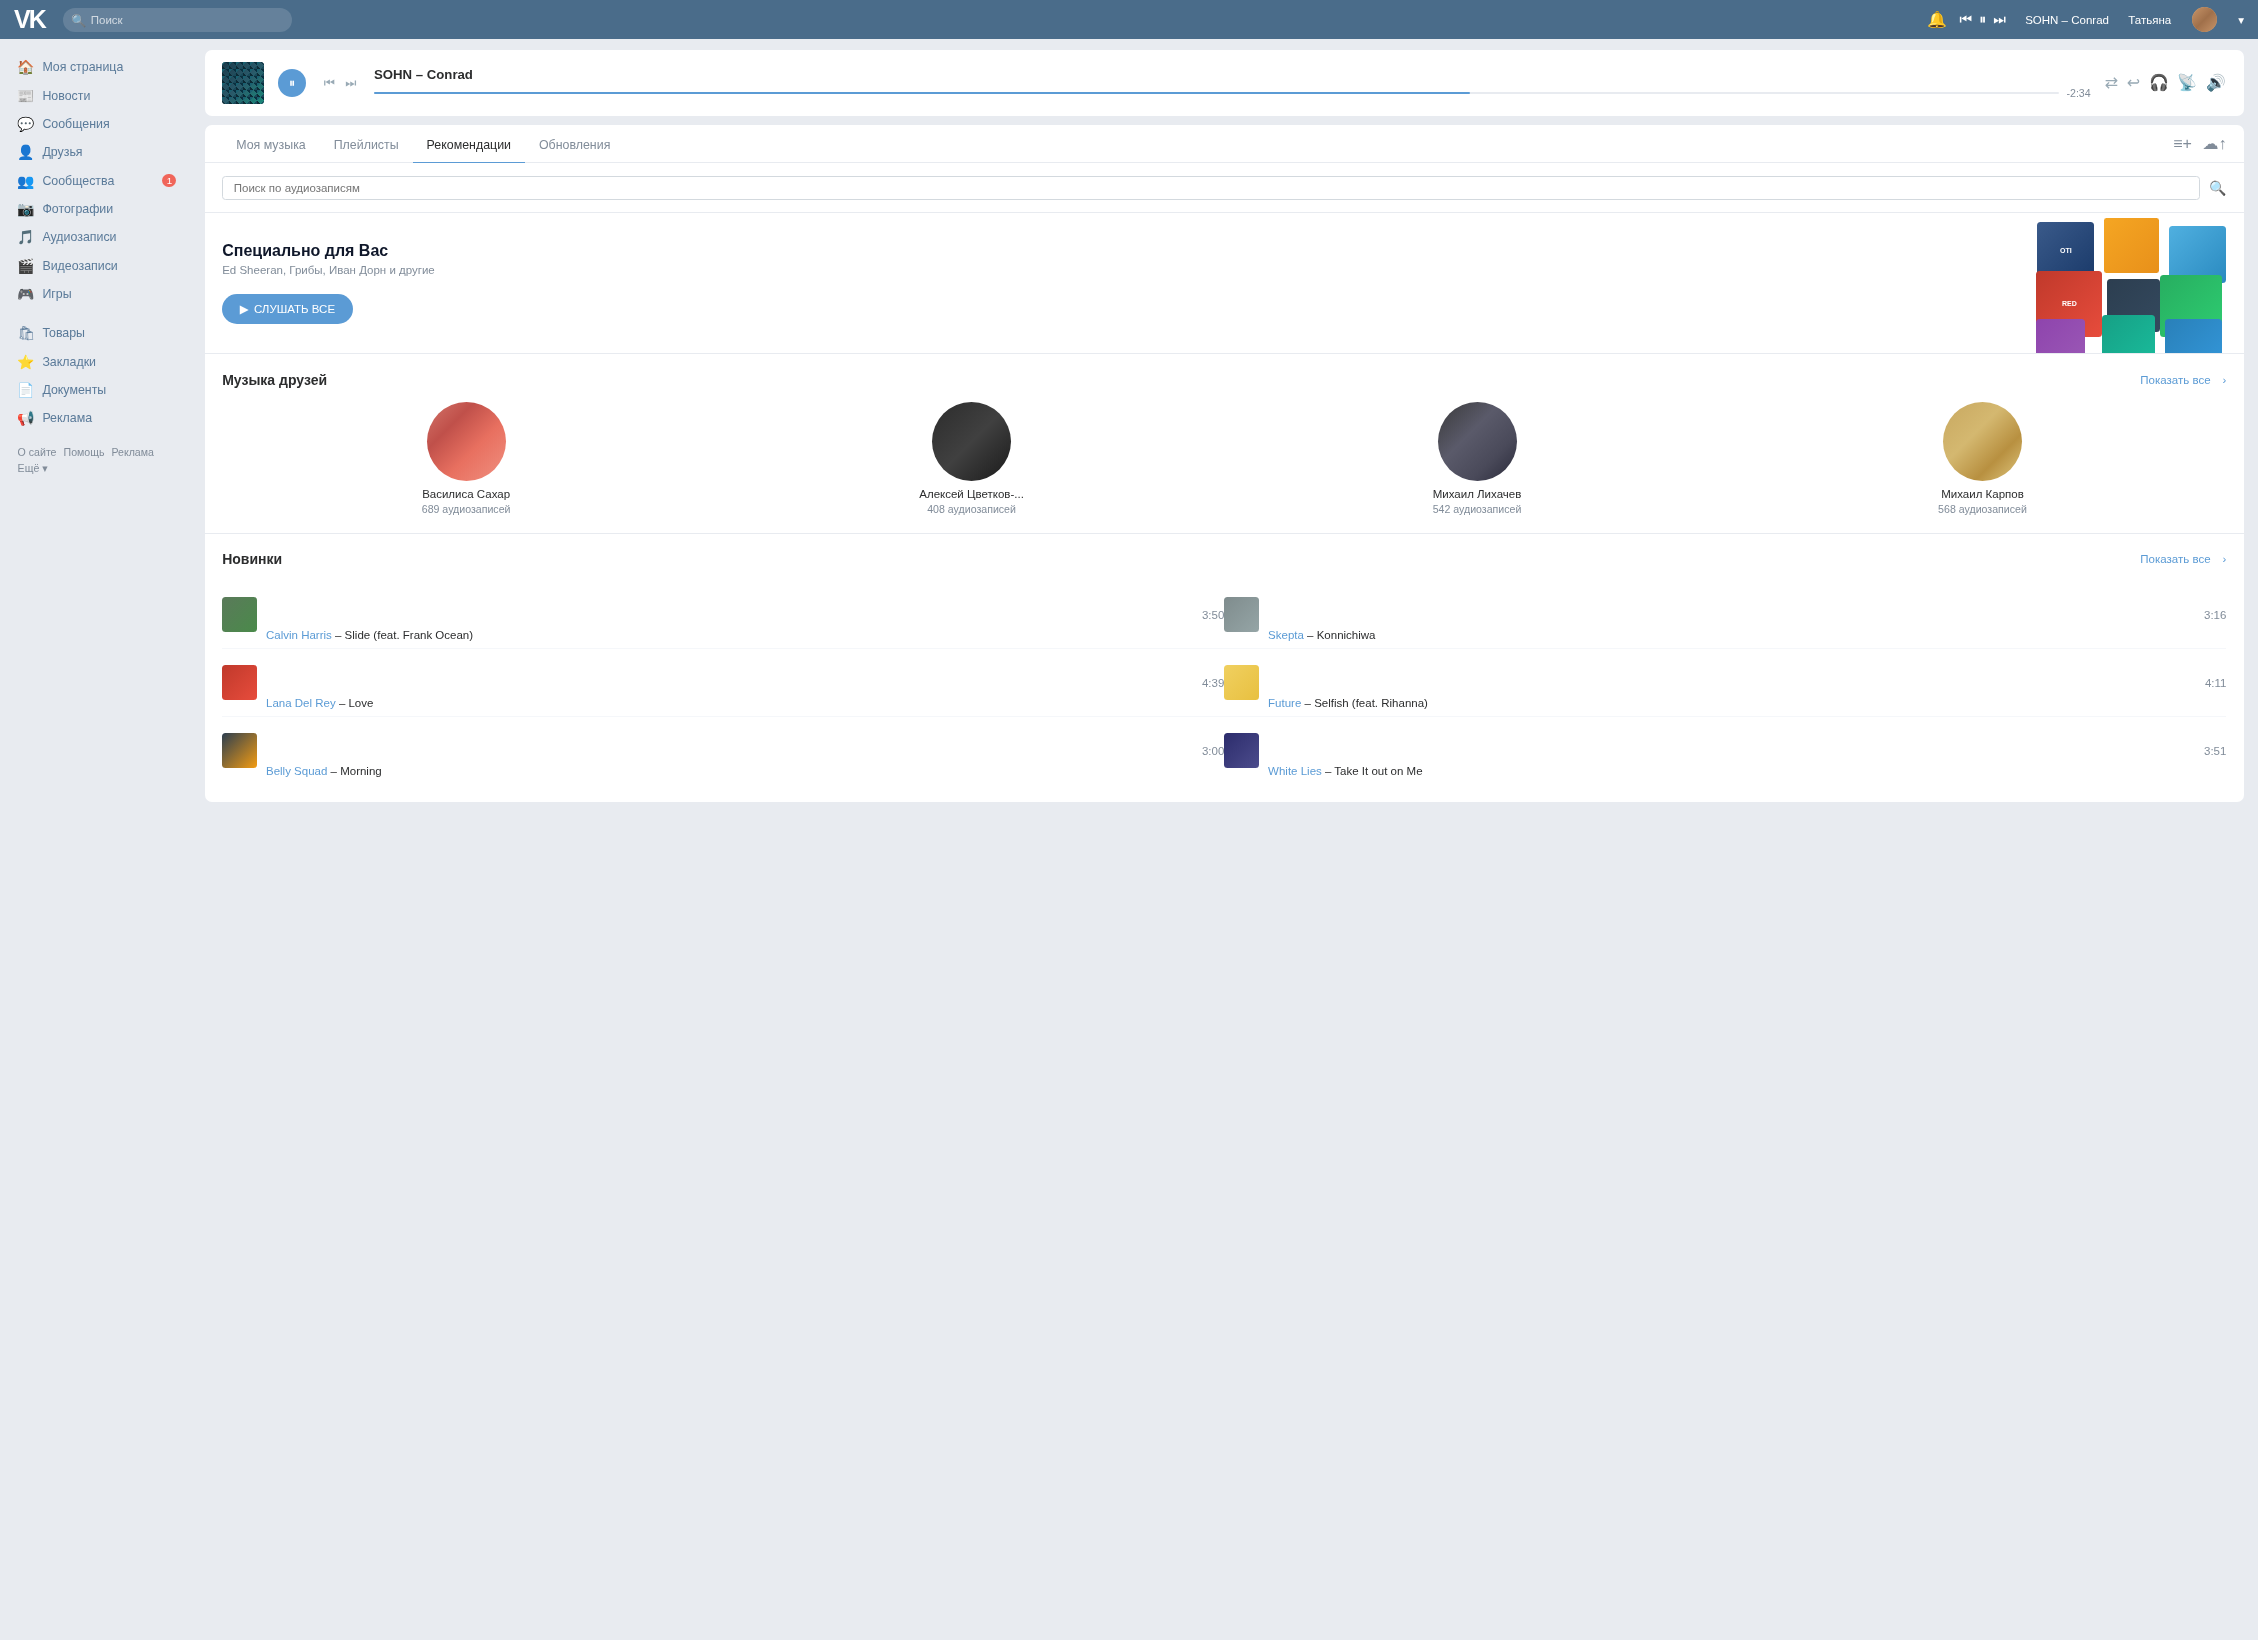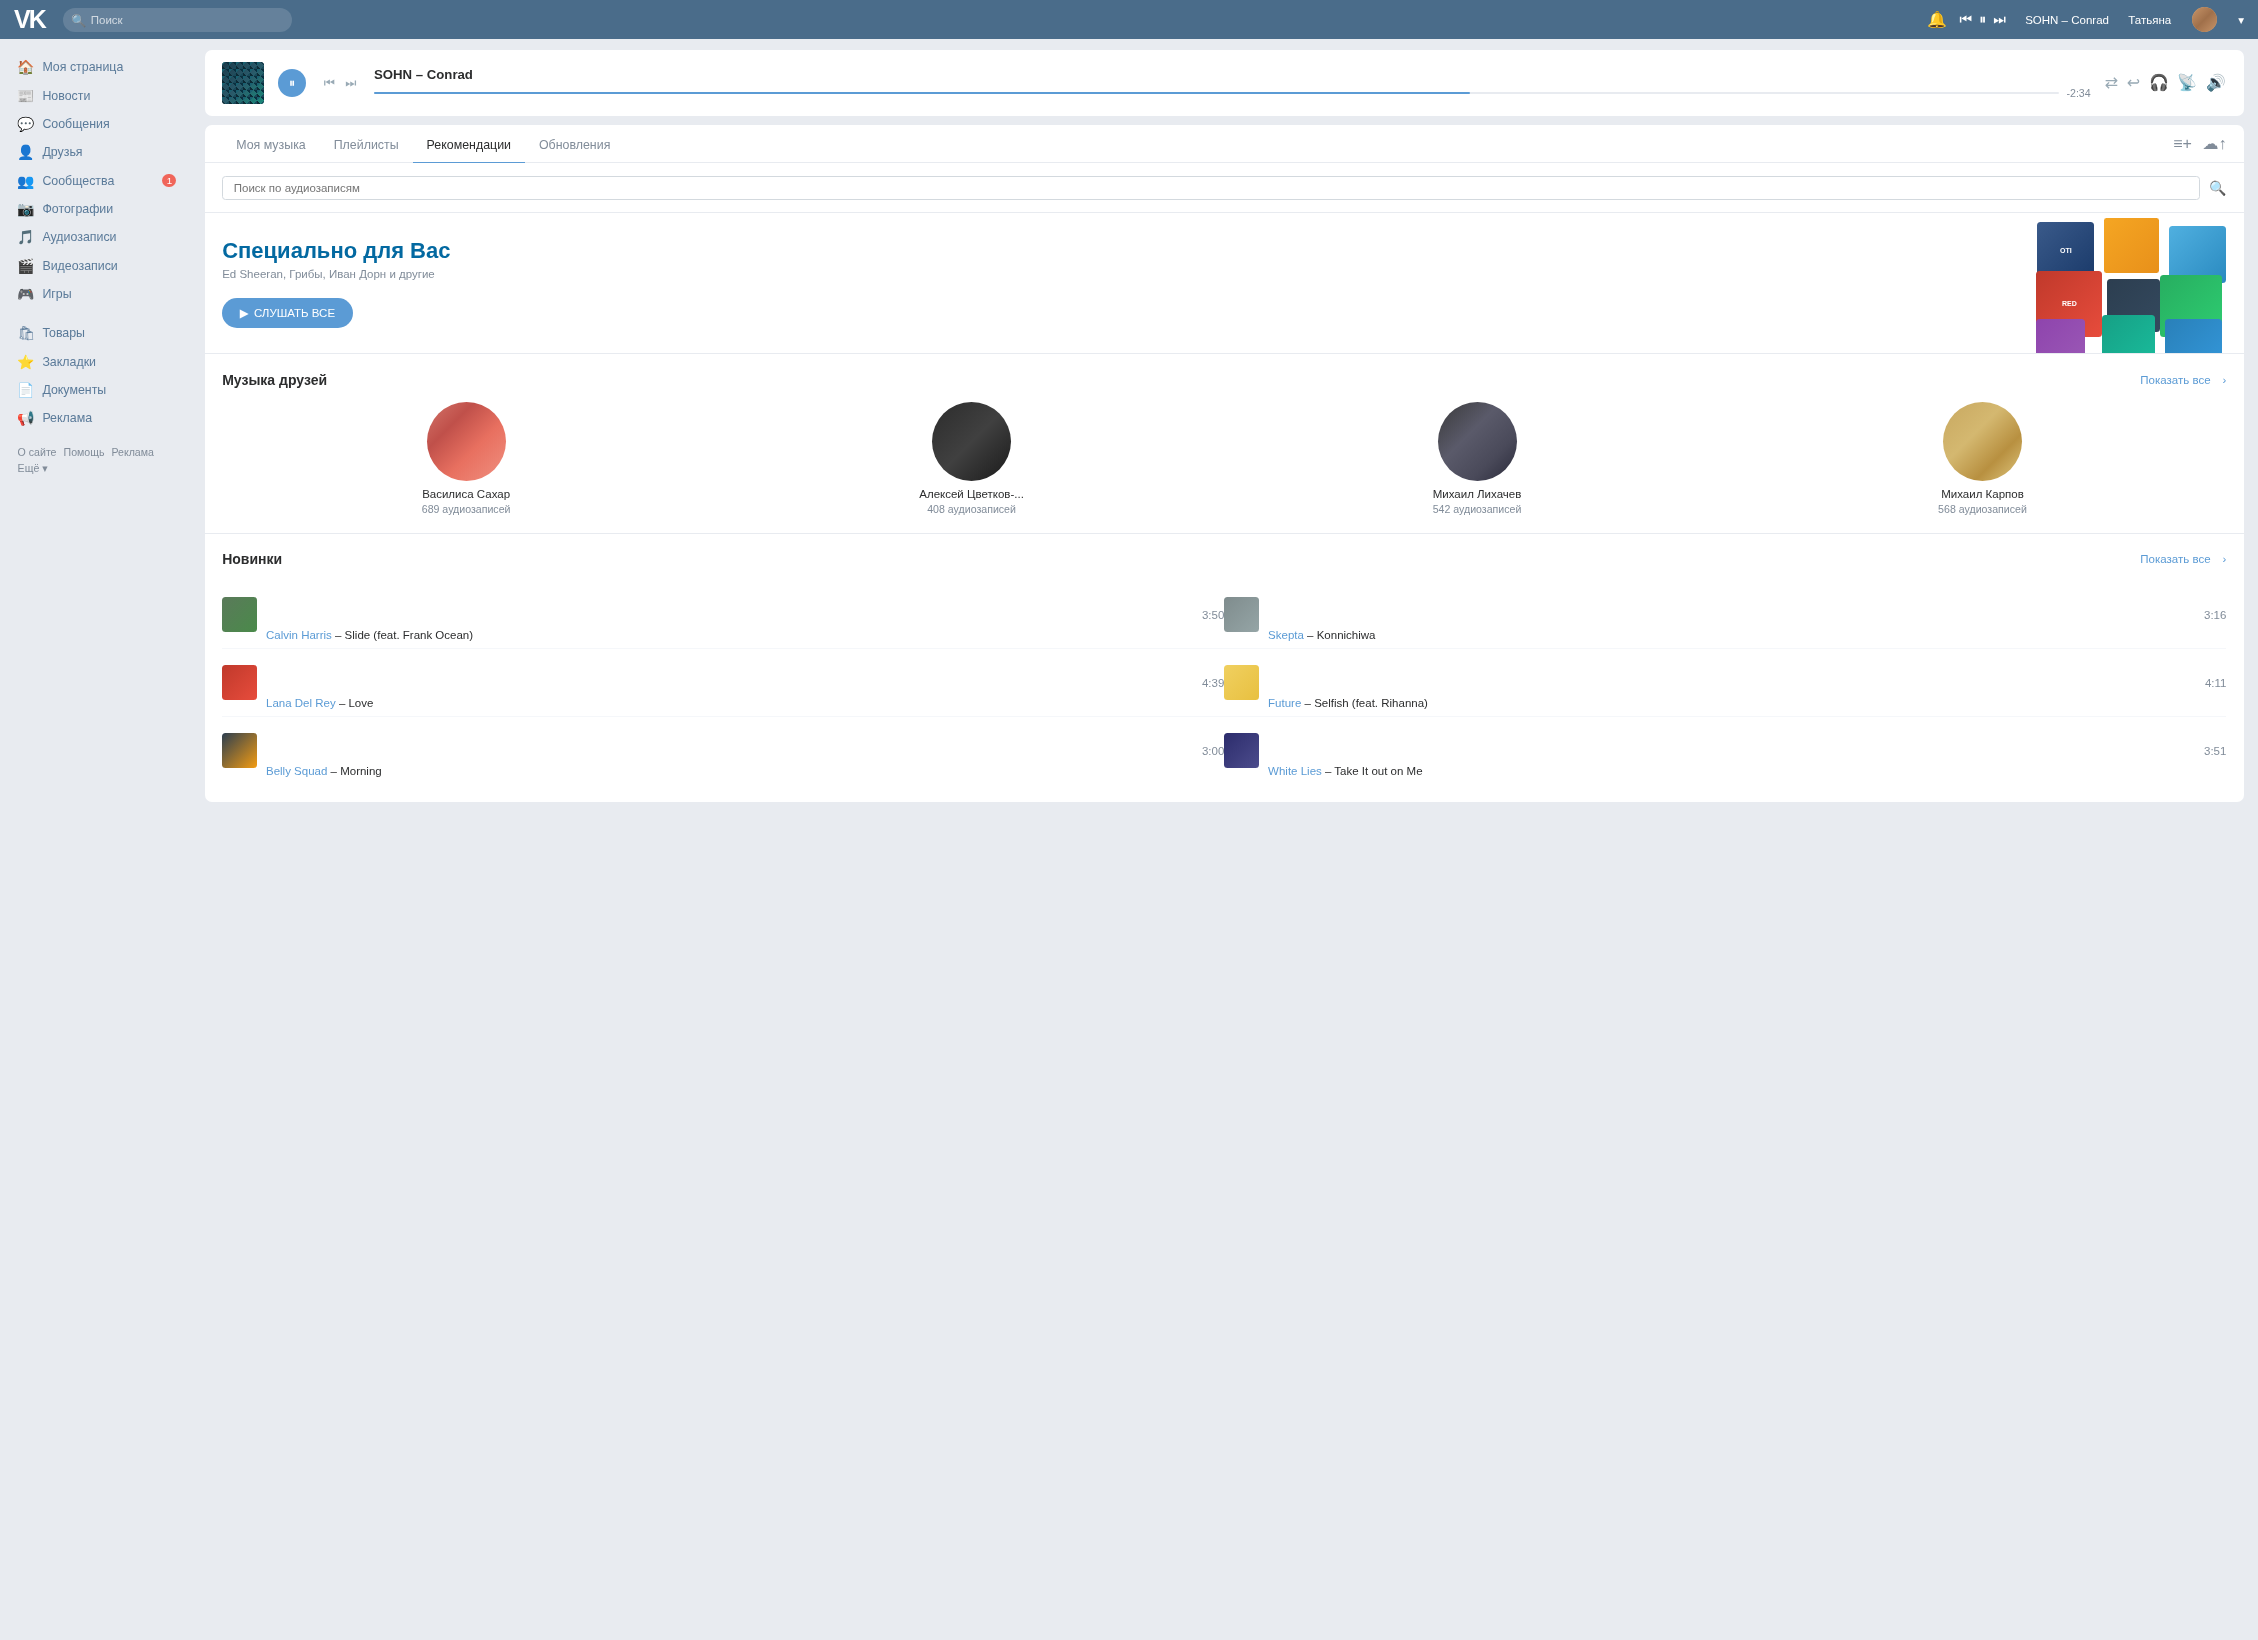--- a/index.html
+++ b/index.html
@@ -303,23 +303,23 @@
       padding: 21px 17.6px 21px;
       display: flex;
       align-items: center;
       border-bottom: 0.9px solid #e8ebf0;
       position: relative;
       overflow: hidden;
       min-height: 141px;
     }
     .reco-content { flex: 1; z-index: 1; }
     .reco-title {
-      font-size: 22px;
+      font-size: 16px;
       font-weight: 700;
-      color: #0369a1;
+      color: #0f172a;
       margin-bottom: 4px;
     }
     .reco-subtitle {
       font-size: 11.5px;
       color: #818c99;
       margin-bottom: 17.6px;
     }
     .reco-btn {
       background: #5b9bd5;
       color: white;

